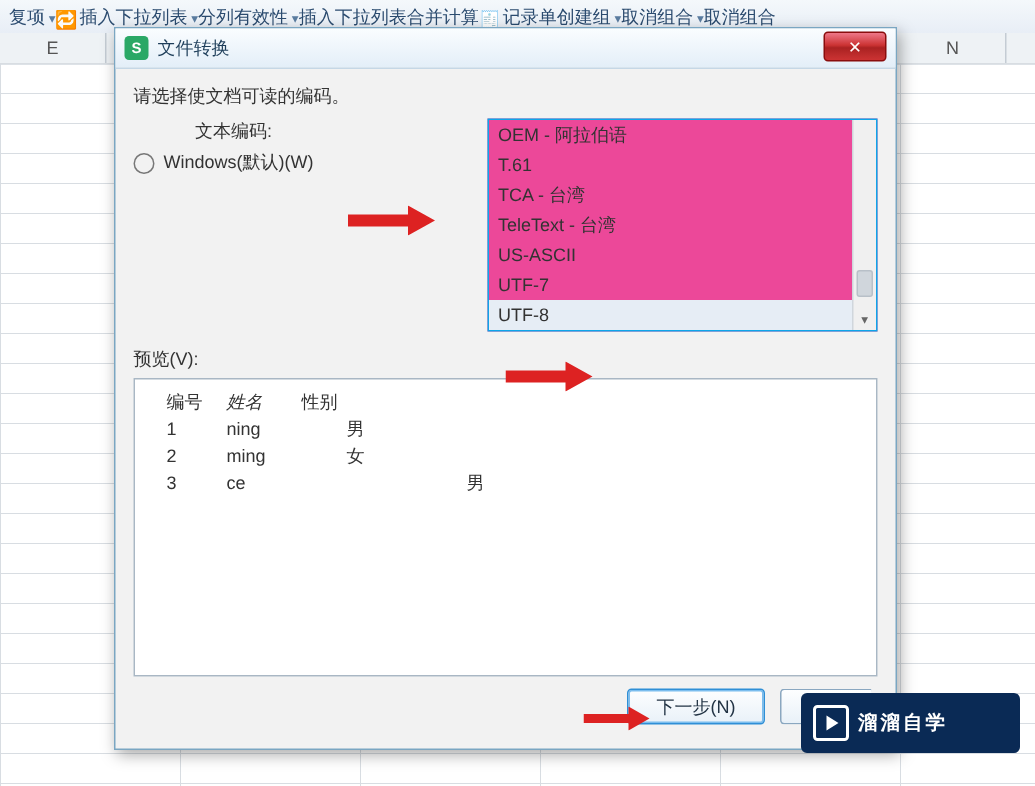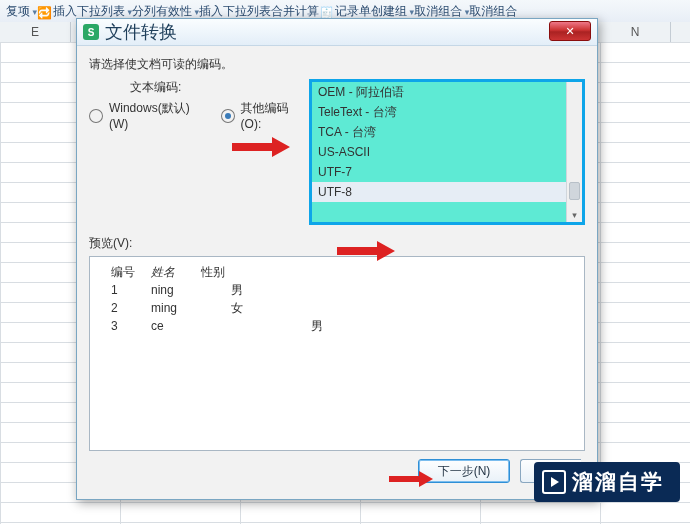--- a/index.html
+++ b/index.html
@@ -14,33 +14,33 @@
   .colhead div{position:absolute;top:0;height:20px;line-height:20px;text-align:center;color:#555;border-right:1px solid #c4ccd4;font-size:12px;}
   .gridlines{position:absolute;left:0;right:0;top:20px;bottom:0;
     background-image:linear-gradient(to right,#d8dde2 1px,transparent 1px),linear-gradient(to bottom,#d8dde2 1px,transparent 1px);
     background-size:120px 20px;}
   
   .dialog{position:absolute;left:76px;top:18px;width:520px;height:480px;
     border:1px solid #7aa6c2;background:#f2f2f2;box-shadow:2px 3px 10px rgba(0,0,0,0.35);
     display:flex;flex-direction:column;}
   .titlebar{height:26px;background:linear-gradient(#fafdff,#e3eef8);border-bottom:1px solid #c5d7e6;display:flex;align-items:center;padding:0 6px;position:relative;}
   .titlebar .logo{width:16px;height:16px;background:#2aa866;border-radius:3px;color:#fff;font-size:10px;font-weight:bold;display:flex;align-items:center;justify-content:center;margin-right:6px;}
-  .titlebar .title{font-size:18px;color:#1e3e5a;}
+  .titlebar .title{font-size:12px;color:#1e3e5a;}
   .closebtn{position:absolute;right:6px;top:2px;width:40px;height:18px;border:1px solid #8a0d0d;border-radius:3px;
     background:linear-gradient(#e78,#c33 45%,#a22 55%,#c33);color:#fff;display:flex;align-items:center;justify-content:center;font-size:11px;cursor:default;}
   .dlgbody{flex:1;padding:10px 12px 8px 12px;display:flex;flex-direction:column;justify-content:space-between;}
   .instr{margin-bottom:6px;}
   .row{display:flex;align-items:flex-start;}
   .leftcol{width:220px;}
   .label{margin-bottom:4px;margin-left:41px;}
   .radios{display:flex;flex-direction:row;align-items:center;gap:12px;margin-top:4px;}
   .radio{display:flex;align-items:center;gap:6px;}
   .radio .dot{width:12px;height:12px;border:1px solid #777;border-radius:50%;display:inline-flex;align-items:center;justify-content:center;}
   .radio.sel .dot::after{content:"";width:6px;height:6px;background:#3a7bb8;border-radius:50%;}
-  .encbox{flex:1;border:3px solid #0ea5e9;background:#5eead4;height:140px;position:relative;overflow:hidden;}
+  .encbox{flex:1;border:1px solid #0ea5e9;background:#ec4899;height:140px;position:relative;overflow:hidden;margin-left:16px;}
   .enclist{position:absolute;left:0;right:16px;top:0;bottom:0;overflow:hidden;}
   .encitem{height:20px;line-height:20px;padding:0 6px;font-size:12px;color:#333;}
   .encitem.sel{background:#e6edf5;}
   .encscroll{position:absolute;right:0;top:0;width:15px;bottom:0;background:#f0f0f0;border-left:1px solid #d0d6dc;}
   .encscroll .thumb{position:absolute;left:2px;right:2px;top:100px;height:16px;background:#d0d6dc;border:1px solid #b8c0c8;border-radius:2px;}
   .encscroll .down{position:absolute;left:0;right:0;bottom:0;height:14px;text-align:center;font-size:9px;color:#666;line-height:14px;}
   .arrowred{position:absolute;pointer-events:none;}
   .arrowred svg{display:block;}
   .previewlabel{margin-top:10px;margin-bottom:4px;}
   .previewbox{flex:1;border:1px solid #a9b7c4;background:#fff;padding:6px 21px;overflow:hidden;font-size:12px;}
@@ -52,21 +52,21 @@
   .pgend{margin-left:10px;width:30px;}
   .pgendfar{margin-left:90px;width:30px;}
   .buttons{height:40px;display:flex;align-items:center;justify-content:flex-end;gap:10px;padding-right:4px;position:relative;}
   .btn{height:22px;min-width:70px;padding:0 10px;border:1px solid #8aa7c0;background:linear-gradient(#fdfeff,#e9f1f8);border-radius:3px;display:flex;align-items:center;justify-content:center;font-size:12px;color:#234;}
   .btn.focus{border:1px solid #2f8fd6;box-shadow:0 0 0 1px #7bbdee inset;}
   .btncut{min-width:40px;border-top-right-radius:0;border-bottom-right-radius:0;border-right:none;overflow:hidden;white-space:nowrap;}
   
   .watermark{position:absolute;right:10px;bottom:22px;width:130px;height:40px;background:#0a2a55;border-radius:4px;display:flex;align-items:center;color:#fff;padding:0 8px;gap:6px;}
   .watermark .play{width:20px;height:20px;border:2px solid #fff;border-radius:3px;display:flex;align-items:center;justify-content:center;}
   .watermark .play::after{content:"";border-left:8px solid #fff;border-top:5px solid transparent;border-bottom:5px solid transparent;margin-left:2px;}
-  .watermark .txt{font-size:21px;font-weight:bold;letter-spacing:2px;}
+  .watermark .txt{font-size:13px;font-weight:bold;letter-spacing:2px;}
 </style>
 </head>
 <body>
 
 <div class="workspace">
 
   <div class="ribbon">
     <span class="drop">复项</span>
     <span><span class="ico">🔁</span><span class="drop">插入下拉列表</span></span>
     <span>分列</span>
@@ -97,32 +97,29 @@
       <div class="instr">请选择使文档可读的编码。</div>
 
       <div class="row">
         <div class="leftcol">
           <div class="label">文本编码:</div>
           <div class="radios">
             <div class="radio">
               <span class="dot"></span>
               <span>Windows(默认)(W)</span>
             </div>
-            <div class="radio sel">
-              <span class="dot"></span>
-              <span>其他编码(O):</span>
-            </div>
           </div>
         </div>
 
         <div class="encbox">
           <div class="enclist">
             <div class="encitem">OEM - 阿拉伯语</div>
+            <div class="encitem">T.61</div>
+            <div class="encitem">TCA - 台湾</div>
             <div class="encitem">TeleText - 台湾</div>
-            <div class="encitem">TCA - 台湾</div>
             <div class="encitem">US-ASCII</div>
             <div class="encitem">UTF-7</div>
             <div class="encitem sel">UTF-8</div>
           </div>
           <div class="encscroll">
             <div class="thumb"></div>
             <div class="down">▾</div>
           </div>
         </div>
       </div>

